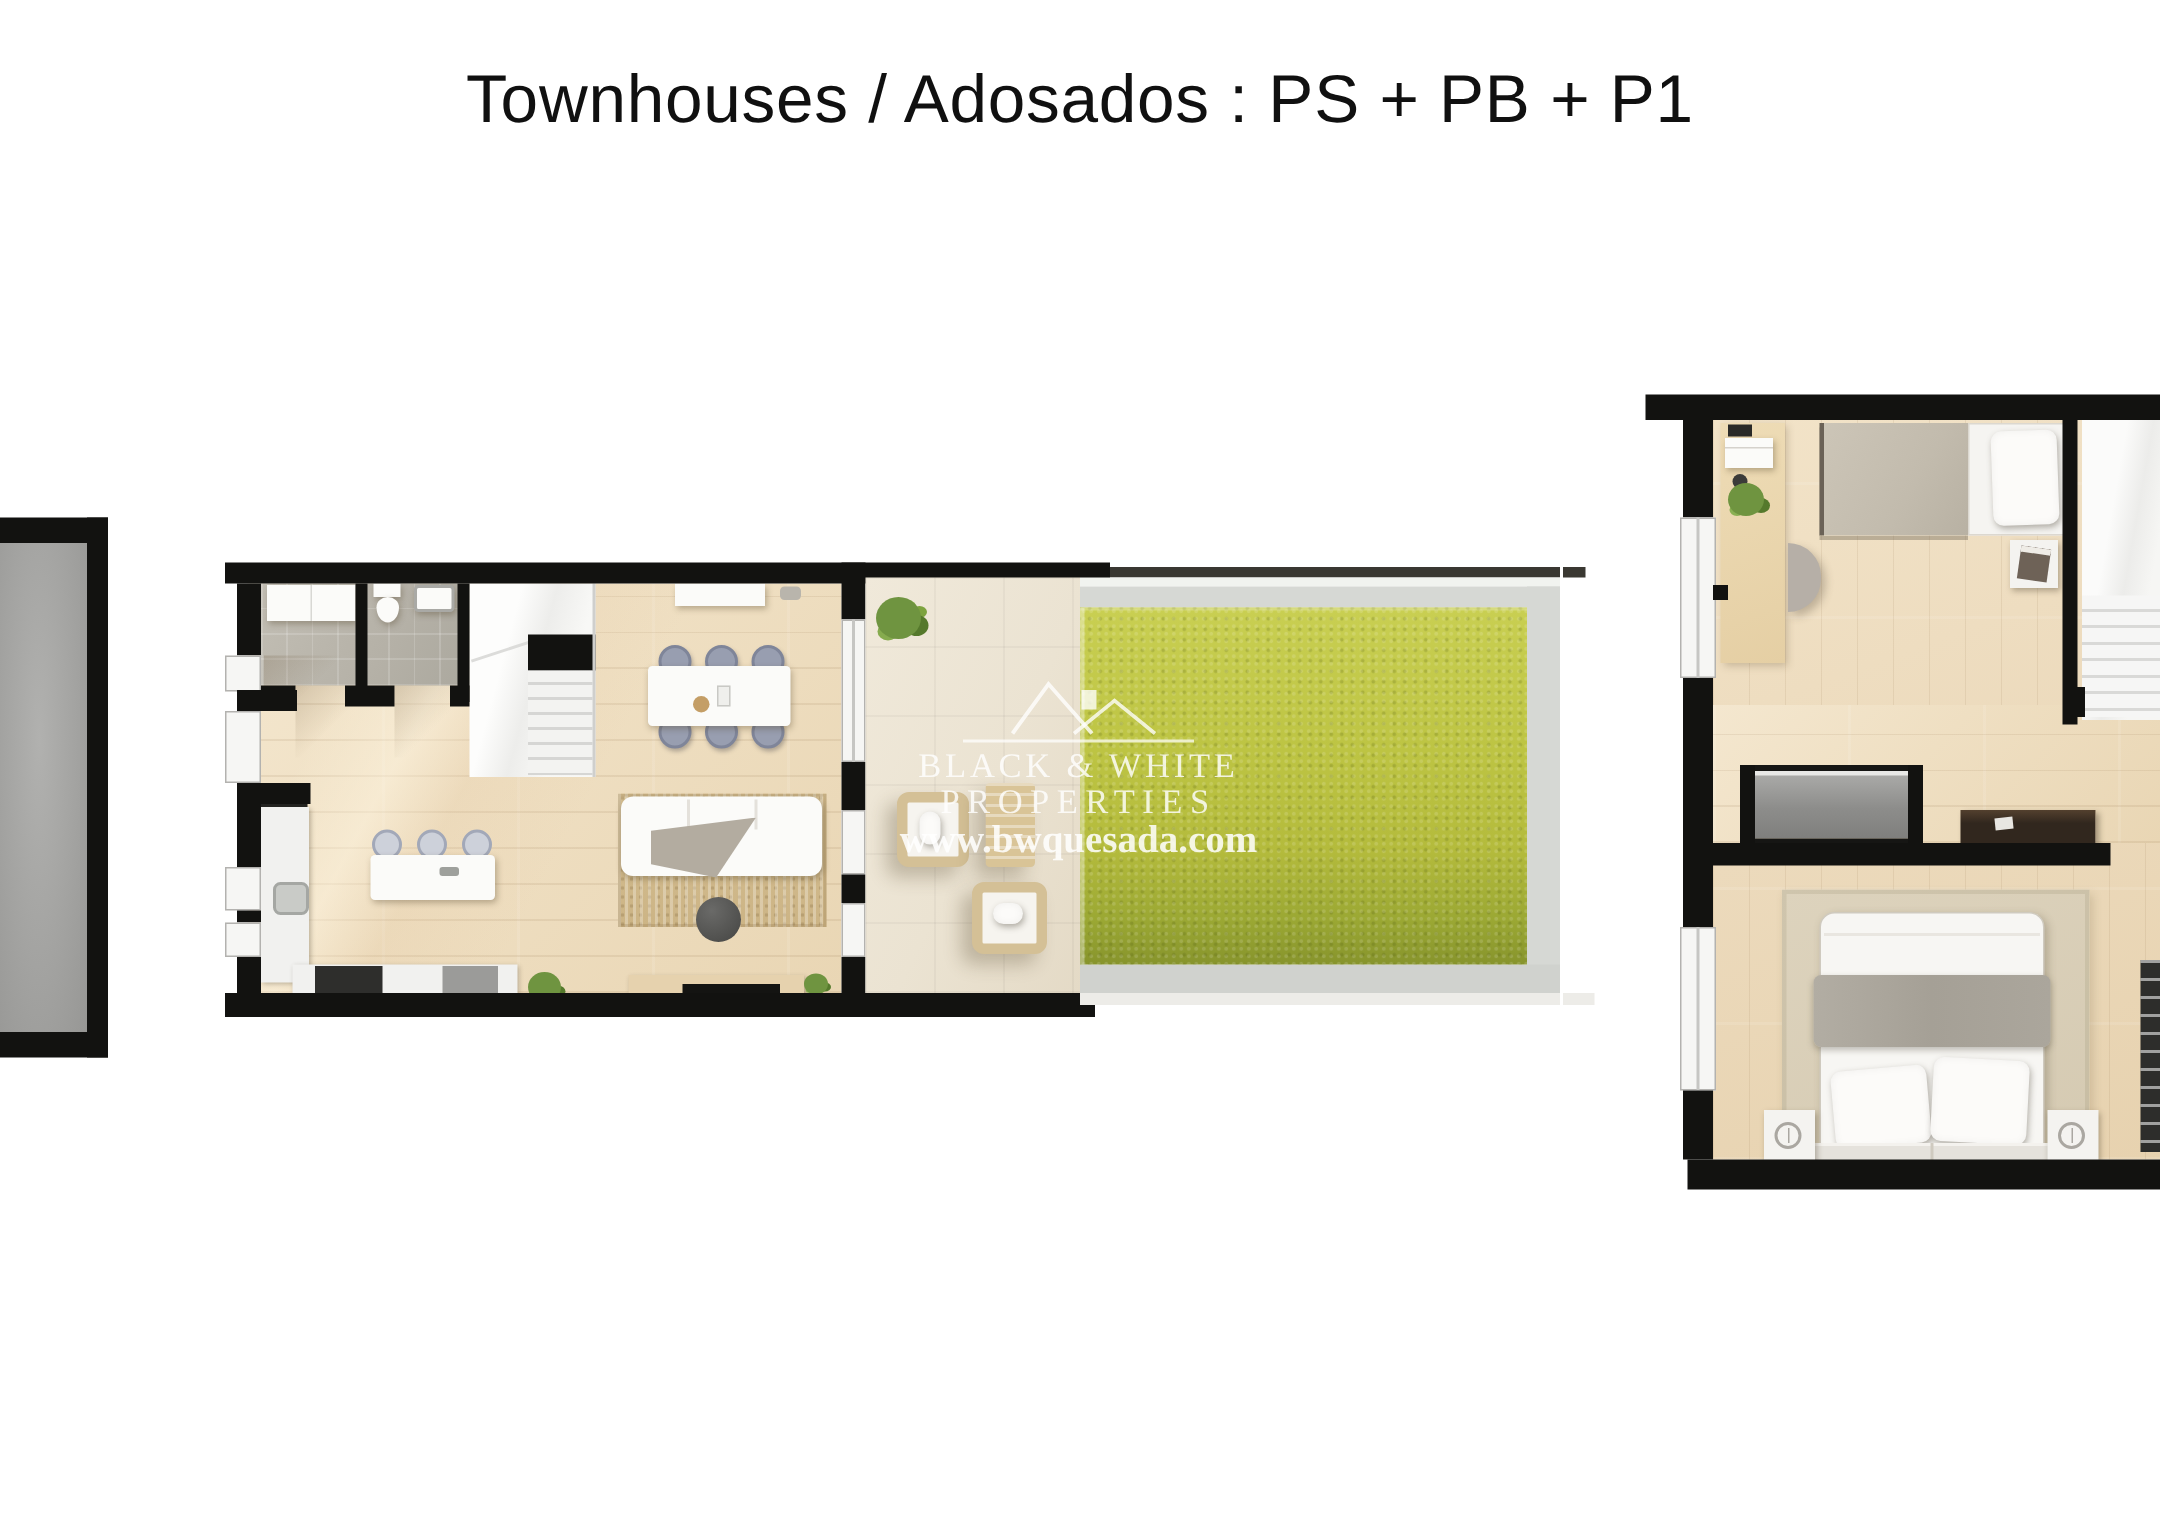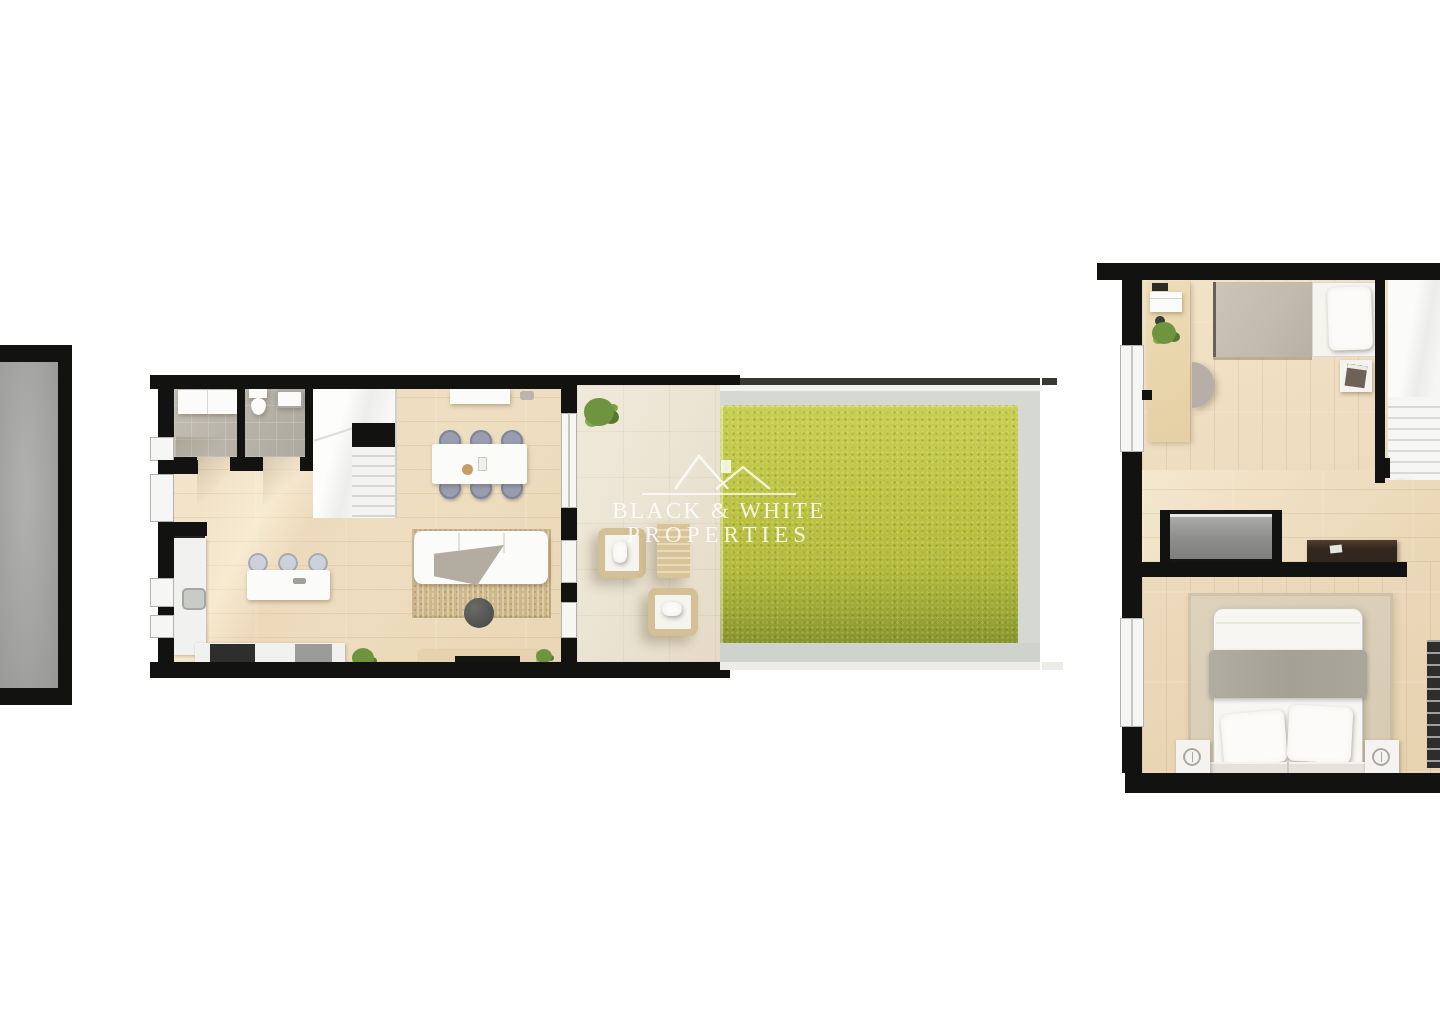--- a/index.html
+++ b/index.html
@@ -67,20 +67,21 @@
   .radiator{background:repeating-linear-gradient(180deg, rgba(255,255,255,.55) 0 2px, rgba(0,0,0,0) 2px 12px),#2d2d2b;}
   .counter{background:#f1f1ef;box-shadow:1px 1px 3px rgba(60,50,30,.3);}
   .wm{color:rgba(255,255,255,.82);font-family:"Liberation Serif",serif;text-align:center;}
   #page-title{left:0;top:40px;width:1440px;text-align:center;font-size:45px;color:#101010;letter-spacing:.5px;}
 </style>
 </head>
 <body>
 
 <div id="canvas">
 
+  <div class="a" id="page-title">Townhouses / Adosados : PS + PB + P1</div>
 
   <div>
     <div class="a concrete" style="left:0;top:362px;width:58px;height:326px;"></div>
     <div class="a wall" style="left:0;top:345px;width:72px;height:17px;"></div>
     <div class="a wall" style="left:58px;top:345px;width:14px;height:360px;"></div>
     <div class="a wall" style="left:0;top:688px;width:72px;height:17px;"></div>
   </div>
 
   <div>
 
@@ -254,15 +255,16 @@
 
   <div class="a wm" style="left:599px;top:446px;width:240px;z-index:60;pointer-events:none;">
     <svg width="160" height="46" viewBox="0 0 160 46" style="display:block;margin:0 auto;">
       <polyline points="36,43 60,10 89,43" fill="none" stroke="rgba(255,255,255,0.78)" stroke-width="2.6"></polyline>
       <rect x="82" y="14" width="10" height="13" fill="rgba(255,255,255,0.78)"></rect>
       <polyline points="77,43 104,21 131,43" fill="none" stroke="rgba(255,255,255,0.78)" stroke-width="2.4"></polyline>
     </svg>
     <div style="width:154px;height:2px;background:rgba(255,255,255,.72);margin:1px auto 4px;"></div>
     <div style="font-size:23px;line-height:24px;letter-spacing:2.5px;">BLACK &amp; WHITE</div>
     <div style="font-size:23px;line-height:23px;letter-spacing:5px;">PROPERTIES</div>
+    <div style="font-size:26px;line-height:28px;font-weight:bold;color:rgba(255,255,255,.86);">www.bwquesada.com</div>
   </div>
 
 </div>
 
 </body></html>

